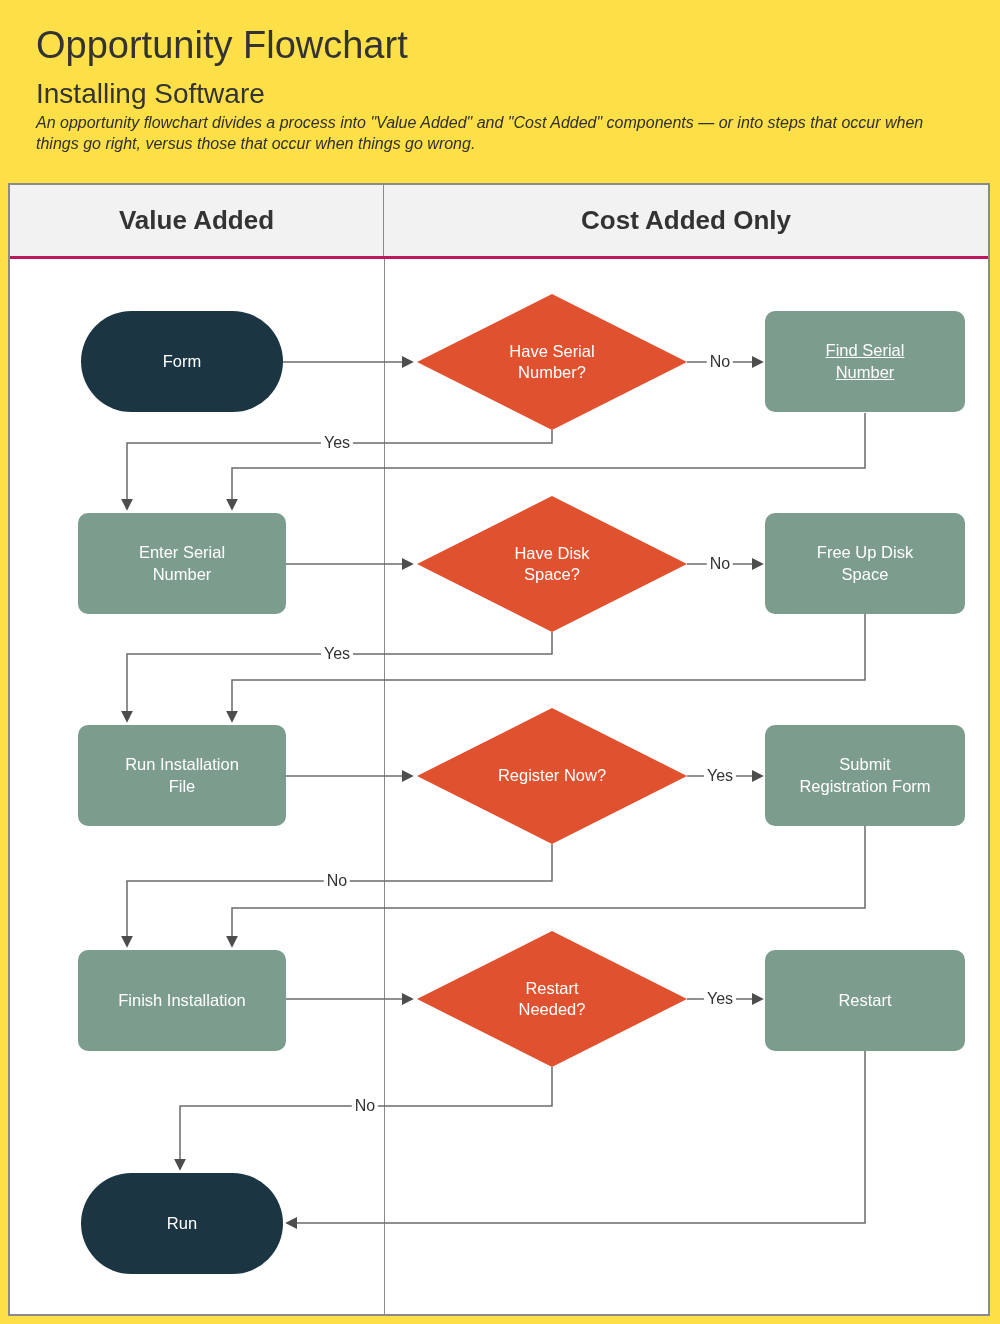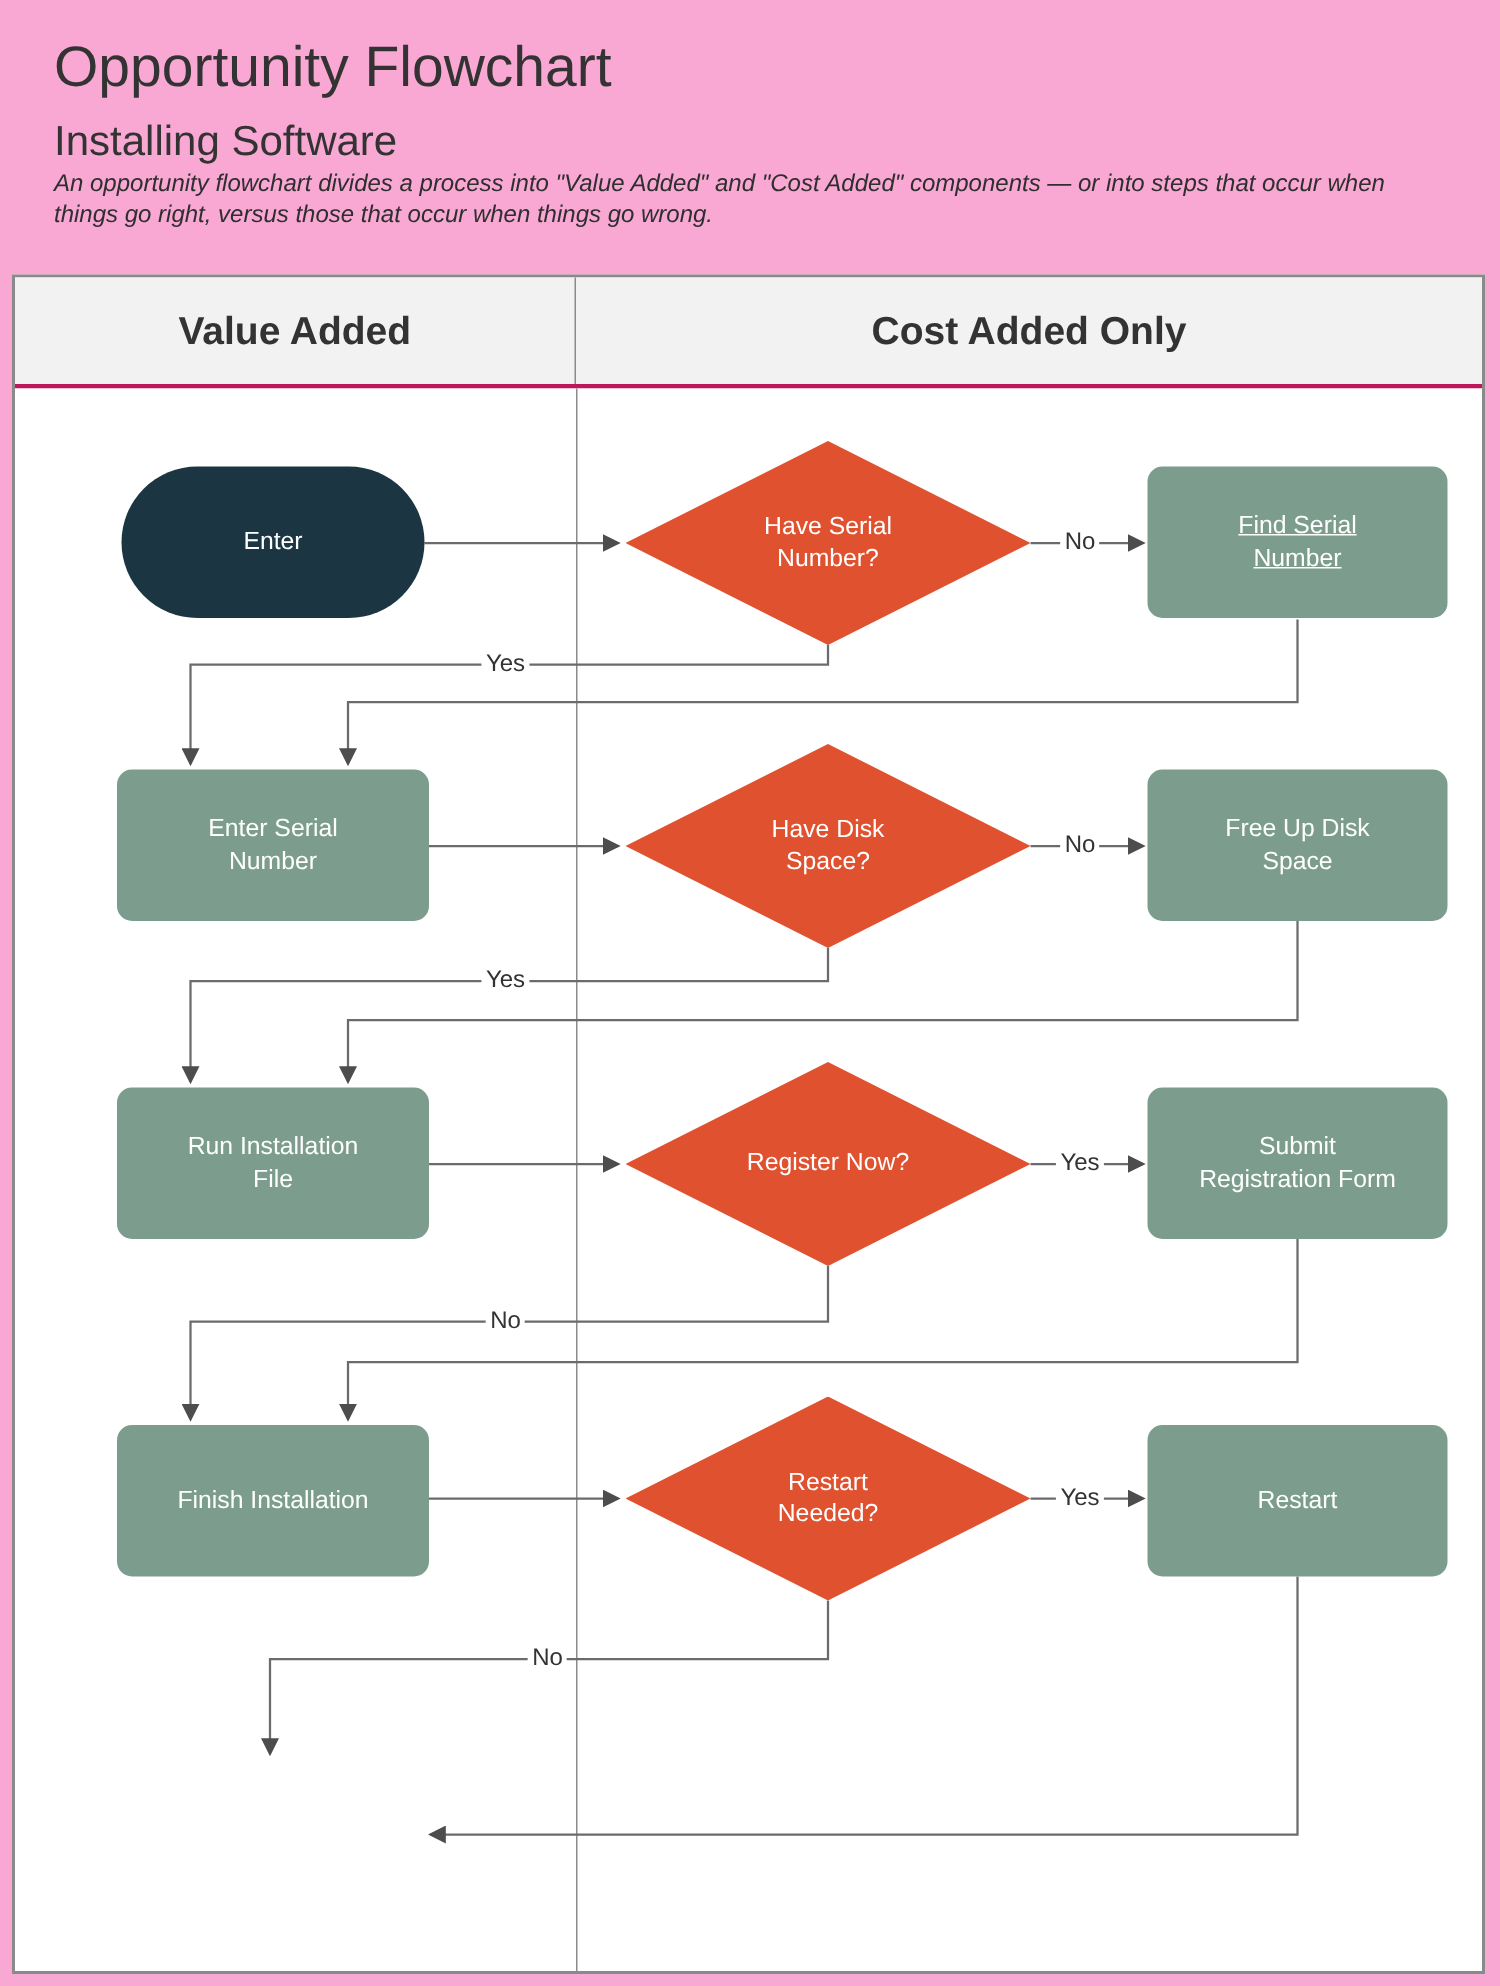--- a/index.html
+++ b/index.html
@@ -1,17 +1,17 @@
 <!DOCTYPE html>
 <html><head>
 <meta charset="utf-8">
 <style>
   html,body{margin:0;padding:0;background:#fff;}
   .page{
-    position:relative;width:1000px;height:1324px;background:#f9a8d4;
+    position:relative;width:1000px;height:1324px;background:#fde047;
     font-family:"Liberation Sans","DejaVu Sans",sans-serif;color:#333;
     overflow:hidden;
   }
   .title{position:absolute;left:36px;top:24px;margin:0;font-size:38px;font-weight:400;color:#333;}
   .subtitle{position:absolute;left:36px;top:78px;margin:0;font-size:28px;font-weight:400;color:#333;}
   .desc{
     position:absolute;left:36px;top:112px;width:945px;margin:0;
     font-size:16px;font-style:italic;line-height:1.32;color:#2f2f2f;white-space:pre-line;
   }
   .chart-table{
@@ -86,21 +86,21 @@
           <path d="M542 585 V622 H117 V687" marker-end="url(#arrow)"></path>
           <path d="M855 567 V649 H222 V687" marker-end="url(#arrow)"></path>
 
           <path d="M276 740 L402 740" marker-end="url(#arrow)"></path>
           <path d="M677 740 L752 740" marker-end="url(#arrow)"></path>
           <path d="M542 808 V847 H170 V910" marker-end="url(#arrow)"></path>
           <path d="M855 792 V964 H277" marker-end="url(#arrow)"></path>
         </g>
       </svg>
 
-      <div class="node terminator" style="left:71px;top:52px;">Enter</div>
+      <div class="node terminator" style="left:71px;top:52px;">Form</div>
       <div class="node decision" style="left:407px;top:35px;">Have Serial
 Number?</div>
       <div class="node process" style="left:755px;top:52px;text-decoration:underline;">Find Serial
 Number</div>
 
       <div class="node process wide" style="left:68px;top:254px;">Enter Serial
 Number</div>
       <div class="node decision" style="left:407px;top:237px;">Have Disk
 Space?</div>
       <div class="node process" style="left:755px;top:254px;">Free Up Disk
@@ -110,20 +110,21 @@
 File</div>
       <div class="node decision" style="left:407px;top:449px;">Register Now?</div>
       <div class="node process" style="left:755px;top:466px;">Submit
 Registration Form</div>
 
       <div class="node process wide" style="left:68px;top:691px;">Finish Installation</div>
       <div class="node decision" style="left:407px;top:672px;">Restart
 Needed?</div>
       <div class="node process" style="left:755px;top:691px;">Restart</div>
 
+      <div class="node terminator" style="left:71px;top:914px;">Run</div>
 
       <span class="edge-label" style="left:710px;top:103px;">No</span>
       <span class="edge-label" style="left:327px;top:184px;">Yes</span>
       <span class="edge-label" style="left:710px;top:305px;">No</span>
       <span class="edge-label" style="left:327px;top:395px;">Yes</span>
       <span class="edge-label" style="left:710px;top:517px;">Yes</span>
       <span class="edge-label" style="left:327px;top:622px;">No</span>
       <span class="edge-label" style="left:710px;top:740px;">Yes</span>
       <span class="edge-label" style="left:355px;top:847px;">No</span>
     </div>

